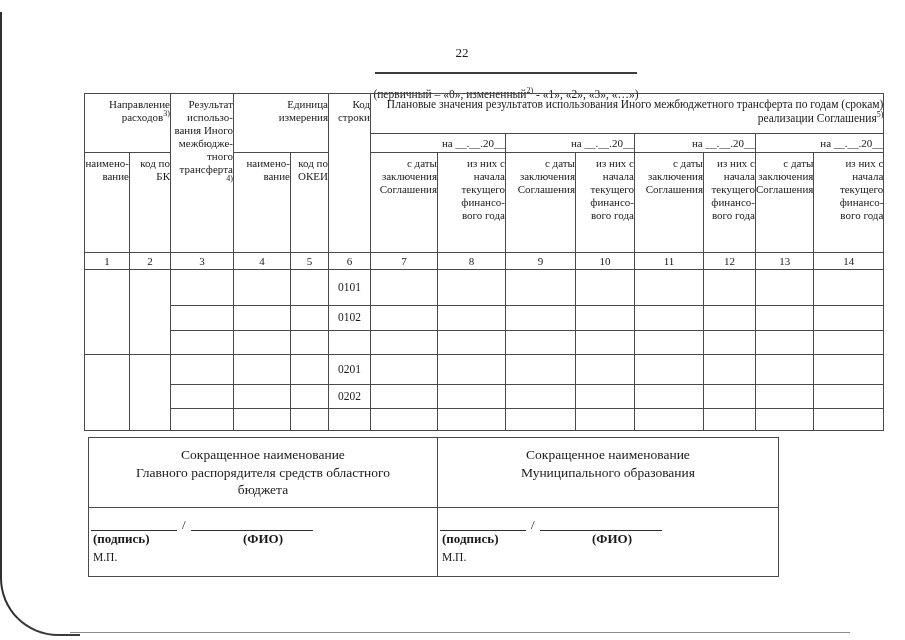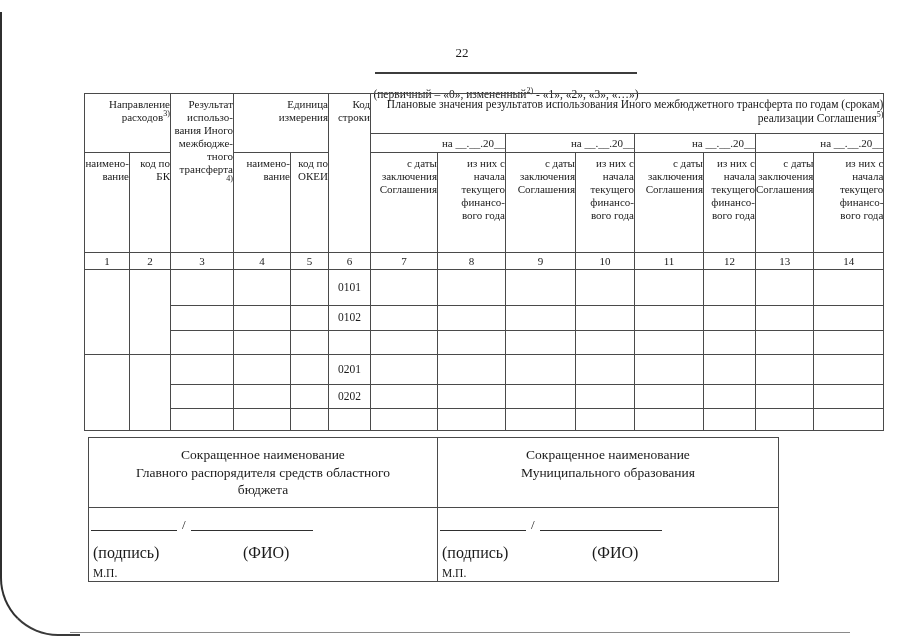--- a/index.html
+++ b/index.html
@@ -33,21 +33,21 @@
 
   .sig-heading { position:absolute; top:414px; left:88px; width:690px; text-align:center; font-size:15px; }
   .sig-table { position:absolute; left:88px; top:437px; font-size:13.5px; line-height:1.3; }
   .sig-table td { border:1px solid #4a4a4a; vertical-align:top; padding:0; }
   .sig-title { text-align:center; padding-top:8px !important; white-space:pre-line; }
   .sig-area { padding:10px 4px 0 2px !important; }
   .sig-line-row { display:flex; align-items:flex-end; height:13px; }
   .sig-seg1 { width:86px; border-bottom:1px solid #2f2f2f; height:100%; }
   .sig-slash { padding:0 5px; font-size:13px; line-height:13px; }
   .sig-seg2 { width:122px; border-bottom:1px solid #2f2f2f; height:100%; }
-  .sig-labels { display:flex; font-size:16px; margin-top:12px; }
+  .sig-labels { display:flex; font-size:13px; margin-top:0;font-weight:bold; }
   .sig-label-podpis { width:140px; padding-left:2px; }
   .sig-label-fio { padding-left:10px; }
   .mp { margin-top:2px; font-size:11.5px; padding-left:2px; }
 </style>
 </head>
 <body>
 
 <div id="page">
   <div class="edge-left"></div>
   <div class="edge-corner"></div>

